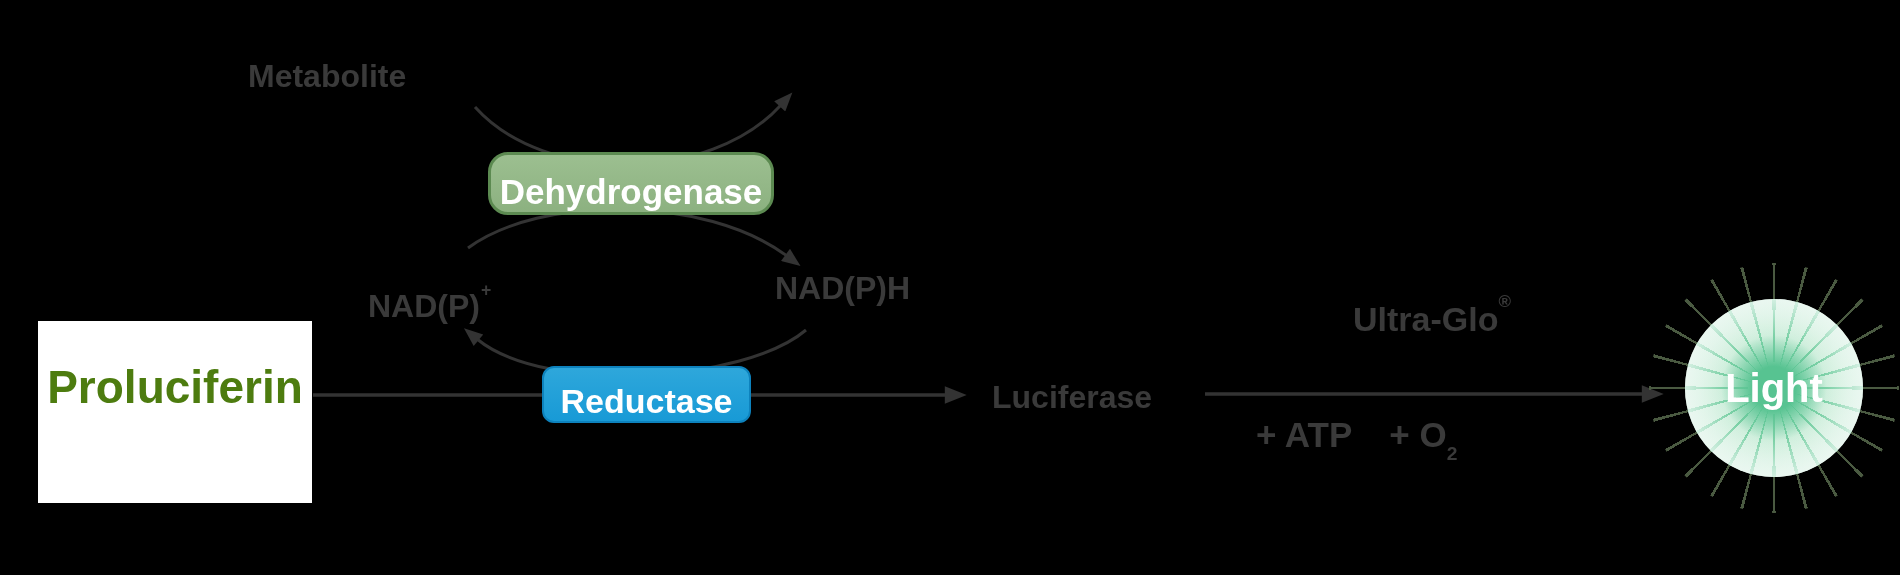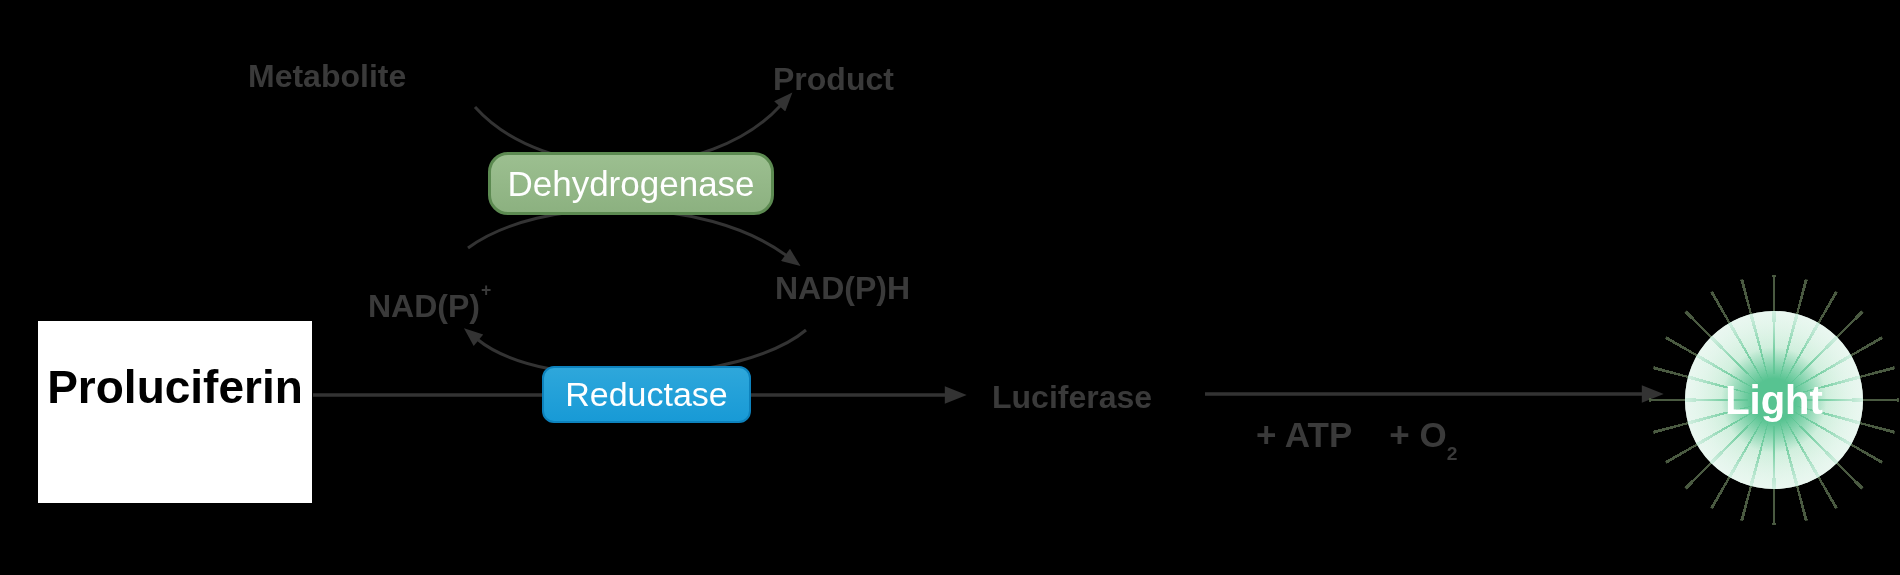--- a/index.html
+++ b/index.html
@@ -8,57 +8,57 @@
     overflow:hidden;font-family:"Liberation Sans","DejaVu Sans",sans-serif;
   }
   .lbl{
     position:absolute;color:var(--text-gray,#3a3a3a);font-weight:bold;
     font-size:32px;line-height:48px;white-space:nowrap;
   }
   .lbl sup{font-size:.55em;position:relative;top:-.5em;margin-left:1px;}
   svg.wires{position:absolute;left:0;top:0;z-index:1;}
   .lbl,.pill,.substrate-box,.burst,.cat-block,.cofactors{z-index:2;}
   .pill{
-    position:absolute;display:flex;align-items:center;justify-content:center;
-    color:#fff;font-weight:normal;white-space:nowrap;
+    position:absolute;display:flex;align-items:flex-end;justify-content:center;
+    color:#fff;font-weight:bold;white-space:nowrap;
   }
   .pill.green{
     left:488px;top:152px;width:286px;height:63px;border-radius:20px;
     font-size:35px;
     background:linear-gradient(180deg,#9cbf90,var(--green-fill,#8cb180));
     border:3px solid var(--green-border,#5c8a51);box-sizing:border-box;
   }
   .pill.blue{
     left:542px;top:366px;width:209px;height:57px;border-radius:12px;
     font-size:34px;
     background:linear-gradient(180deg,#2ea7db,var(--blue-fill,#189ad6));
     border:2px solid var(--blue-border,#0d82bd);box-sizing:border-box;
   }
   .substrate-box{
     position:absolute;left:38px;top:321px;width:274px;height:182px;
     background:#fff;text-align:center;
   }
   .substrate-box .name{
-    margin-top:42px;color:#000000;font-weight:bold;font-size:46px;line-height:48px;
+    margin-top:42px;color:#4d7c0f;font-weight:bold;font-size:46px;line-height:48px;
   }
   .cat-block{
     position:absolute;left:1282px;top:293px;width:300px;text-align:center;
     color:var(--text-gray,#3a3a3a);font-weight:bold;font-size:34px;line-height:42px;
     white-space:nowrap;
   }
   .cat-block sup{font-size:.5em;position:relative;top:-.72em;}
   .cofactors{
     position:absolute;left:1256px;top:417px;display:flex;gap:37px;
     color:var(--text-gray,#3a3a3a);font-weight:bold;font-size:35px;line-height:36px;
     white-space:nowrap;
   }
   .cofactors sup{font-size:.55em;position:relative;top:-.5em;}
   .cofactors sub{font-size:.55em;position:relative;top:.25em;}
   
-  .burst{position:absolute;left:1649px;top:275px;width:250px;height:250px;}
+  .burst{position:absolute;left:1649px;top:263px;width:250px;height:250px;}
   .burst .spikes{
     position:absolute;inset:0;border-radius:50%;
     background:repeating-conic-gradient(from -0.7deg,
       var(--spike,#4a5a41) 0deg 1.4deg, transparent 1.4deg 15deg);
   }
   .burst .disc{
     position:absolute;left:36px;top:36px;width:178px;height:178px;border-radius:50%;
     background:radial-gradient(circle,#b5e6cc 0%,#d6f1e1 52%,#eaf8f1 82%,#f5fcf8 100%);
   }
   .burst .rays{
@@ -95,40 +95,40 @@
       </marker>
     </defs>
     <path d="M 475,107 C 545,185 710,183 781,105" fill="none" stroke="#333333" stroke-width="3" marker-end="url(#ah)"></path>
     <path d="M 468,248 C 540,195 705,195 787,256" fill="none" stroke="#333333" stroke-width="3" marker-end="url(#ah)"></path>
     <path d="M 806,330 C 745,382 545,395 477,339" fill="none" stroke="#333333" stroke-width="3" marker-end="url(#ah)"></path>
     <path d="M 313,395 L 947,395" fill="none" stroke="#333333" stroke-width="3.5" marker-end="url(#ah)"></path>
     <path d="M 1205,394 L 1644,394" fill="none" stroke="#333333" stroke-width="3.5" marker-end="url(#ah)"></path>
   </svg>
 
   <div class="lbl" style="left:248px;top:52px;">Metabolite</div>
-  <div class="lbl" style="left:773px;top:55px;">Product</div>
 
   <div class="pill green">
     <span>Dehydrogenase</span>
   </div>
 
   <div class="lbl" style="left:368px;top:275px;text-align:right;"><span>NAD(P)</span><sup>+</sup></div>
   <div class="lbl" style="left:775px;top:264px;">NAD(P)H</div>
 
   <div class="substrate-box">
     <div class="name">Proluciferin</div>
   </div>
 
   <div class="pill blue">
     <span>Reductase</span>
   </div>
 
   <div class="lbl" style="left:992px;top:373px;">Luciferase</div>
 
   <div class="cat-block">
+    <div><span>Ultra-Glo</span><sup>®</sup></div>
   </div>
 
   <div class="cofactors">
     <span><span>+ ATP</span></span>
     <span><span>+ O</span><sub>2</sub></span>
   </div>
 
   <div class="burst">
     <div class="spikes"></div>
     <div class="disc"></div>

